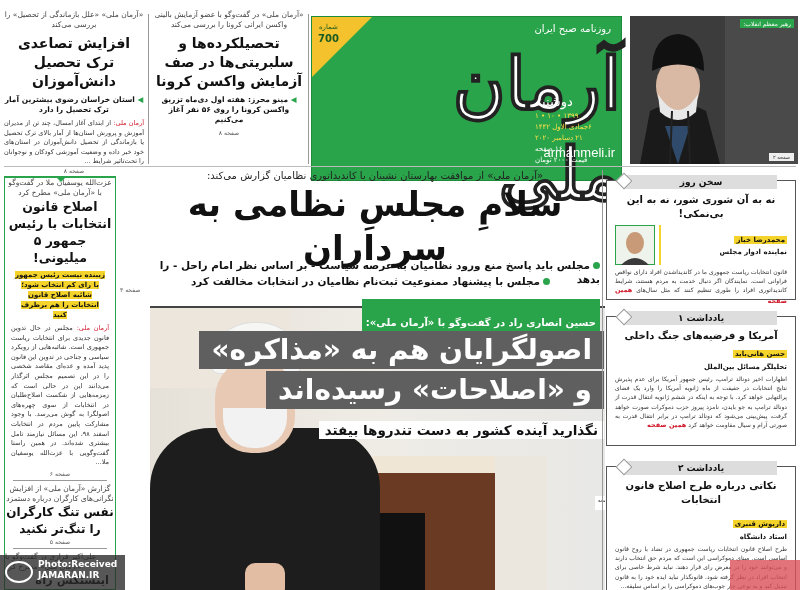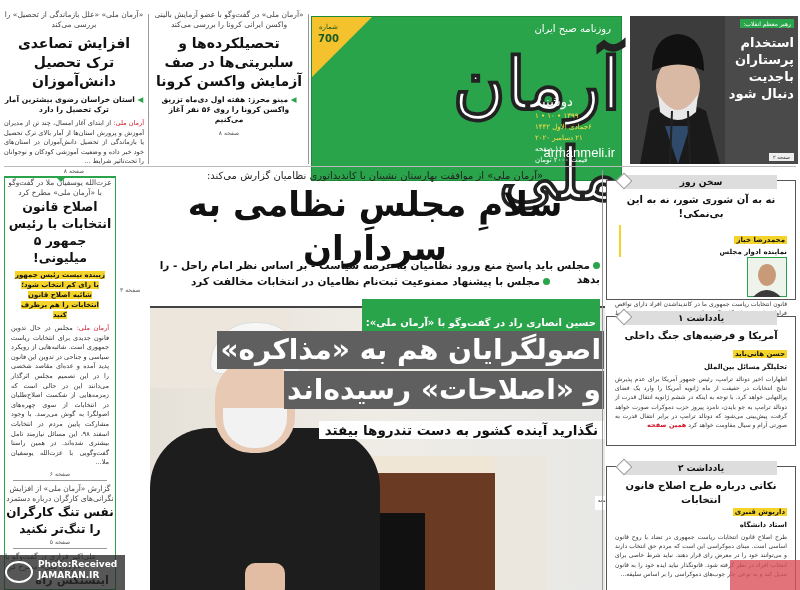--- a/index.html
+++ b/index.html
@@ -54,21 +54,21 @@
 #photo .marble{position:absolute;left:345px;top:148px;width:52px;height:140px;background:#ece7de}
 #photo .robe{position:absolute;left:0;top:120px;width:230px;height:170px;background:#1d1d1d;border-radius:60px 60px 0 0}
 #photo .face{position:absolute;left:65px;top:50px;width:80px;height:95px;background:#e8c9b4;border-radius:40px 40px 36px 36px}
 #photo .beard{position:absolute;left:73px;top:100px;width:64px;height:40px;background:#f2f2f2;border-radius:0 0 30px 30px}
 #photo .turban{position:absolute;left:60px;top:14px;width:92px;height:52px;background:#f6f6f4;border-radius:46px 46px 10px 10px;border:1px solid #ddd}
 #photo .hands{position:absolute;left:95px;top:255px;width:40px;height:35px;background:#e3bca4;border-radius:10px}
 #photo .pg{position:absolute;left:445px;top:188px;background:#fff;font-size:5px;padding:1px 3px}
 
 #interview-tag{left:280px;top:311px;width:320px;text-align:right}
 #interview-tag span{background:#2aa44a;color:#fff;font-size:10px;padding:18px 4px;font-weight:bold}
-.greybar{position:absolute;background:#5f5f5f;color:#fff;font-weight:bold;font-size:28px;line-height:38px;padding:0 3px;text-align:left}
+.greybar{position:absolute;background:#5f5f5f;color:#fff;font-weight:bold;font-size:28px;line-height:38px;padding:0 12px;text-align:left}
 #sub-quote{right:200px;left:auto;background:#fff;font-size:13.5px;font-weight:bold;padding:1px 6px}
 
 
 .rbox{position:absolute;left:606px;width:190px;border:1px solid #555;background:#fff}
 .rbox .cap{position:absolute;top:-6px;left:18px;right:18px;height:14px;background:#ddd;font-size:9px;font-weight:bold;text-align:center;line-height:14px}
 .rbox .cap:before{content:"";position:absolute;left:-7px;top:0;width:10px;height:10px;background:#fff;transform:rotate(45deg);border:1px solid #999}
 .rbox h3{font-size:10px;font-weight:bold;text-align:center;margin-top:12px;line-height:14px}
 .rbox .auth{font-size:7px;font-weight:bold;text-align:right;margin:3px 8px 0 8px;line-height:10px}
 .rbox .auth .name{background:#f4d42a;padding:0 2px}
 .rbox .body{font-size:6px;line-height:9.2px;color:#333;text-align:justify;margin:2px 8px}
@@ -127,21 +127,20 @@
     <rect width="95" height="148" fill="#3c3c3c"></rect>
     <path d="M10 148 L20 95 Q48 80 76 95 L90 148Z" fill="#1a1a1a"></path>
     <path d="M35 110 L48 148 L60 110 Z" fill="#2f4a6a"></path>
     <ellipse cx="48" cy="70" rx="22" ry="28" fill="#d9b9a3"></ellipse>
     <path d="M28 78 Q48 110 68 78 L66 96 Q48 112 30 96Z" fill="#e8e8e8"></path>
     <path d="M22 55 Q22 20 48 18 Q74 20 74 55 Q48 42 22 55Z" fill="#111"></path>
     <line x1="42" y1="95" x2="40" y2="148" stroke="#222" stroke-width="2"></line>
     <line x1="58" y1="95" x2="60" y2="148" stroke="#222" stroke-width="2"></line>
   </svg>
   <div class="tag">رهبر معظم انقلاب:</div>
-  <div class="hd">استخدام پرستاران باجدیت دنبال شود</div>
   <div class="pg">صفحه ۲</div>
 </div>
 
 <div class="hline" style="left:4px;top:166px;width:792px;background:#bbb"></div>
 
 <div id="leftbox" class="abs">
   <div class="tri"></div>
   <div class="kicker" style="margin-top:0">عزت‌الله یوسفیان ملا در گفت‌وگو با «آرمان ملی» مطرح کرد</div>
   <h2>اصلاح قانون انتخابات با رئیس جمهور ۵ میلیونی!</h2>
   <div class="hlbox"><span>زیبنده نیست رئیس جمهور با رای کم انتخاب شود؛ شائبه اصلاح قانون انتخابات را هم برطرف کنید</span></div>
@@ -179,21 +178,21 @@
 <div id="interview-tag" class="abs"><span>حسین انصاری راد در گفت‌وگو با «آرمان ملی»:</span></div>
 <div class="greybar" style="right:196px;top:331px">اصولگرایان هم به «مذاکره»</div>
 <div class="greybar" style="right:196px;top:371px">و «اصلاحات» رسیده‌اند</div>
 <div class="abs" id="sub-quote" style="right:196px;top:421px">نگذارید آینده کشور به دست تندروها بیفتد</div>
 
 <div class="vline" style="left:602px;top:170px;height:420px"></div>
 
 <div class="rbox" style="top:180px;height:120px">
   <div class="cap">سخن روز</div>
   <h3>نه به آن شوری شور، نه به این بی‌نمکی!</h3>
-  <div style="display:flex;flex-direction:column;margin:4px 8px 0 8px">
+  <div style="display:flex;flex-direction:row;margin:4px 8px 0 8px">
     <div style="flex:1;border-left:2px solid #f4d42a;padding-left:4px;margin-left:4px">
       <div class="auth" style="margin:10px 0 0 0"><span class="name">محمدرضا خباز</span></div>
       <div class="auth" style="margin:2px 0 0 0">نماینده ادوار مجلس</div>
     </div>
     <svg width="40" height="40" viewBox="0 0 40 40">
       <rect width="40" height="40" fill="#eef4ec" stroke="#2aa44a" stroke-width="2"></rect>
       <ellipse cx="20" cy="18" rx="9" ry="11" fill="#c89a78"></ellipse>
       <path d="M6 40 Q20 26 34 40Z" fill="#3a3a3a"></path>
     </svg>
   </div>
@@ -204,21 +203,21 @@
   <div class="cap">یادداشت ۱</div>
   <h3>آمریکا و فرضیه‌های جنگ داخلی</h3>
   <div class="auth" style="margin-top:6px"><span class="name">حسن هانی‌باید</span></div>
   <div class="auth">تحلیلگر مسائل بین‌الملل</div>
   <div class="body"><span>اظهارات اخیر دونالد ترامپ، رئیس جمهور آمریکا برای عدم پذیرش نتایج انتخابات در حقیقت از ماه ژانویه آمریکا را وارد یک فضای پرالتهابی خواهد کرد. با توجه به اینکه در ششم ژانویه انتقال قدرت از دونالد ترامپ به جو بایدن، نامزد پیروز حزب دموکرات صورت خواهد گرفت، پیش‌بینی می‌شود که دونالد ترامپ در برابر انتقال قدرت به صورتی آرام و سیال مقاومت خواهد کرد</span> <span class="more">همین صفحه</span></div>
 </div>
 
 <div class="rbox" style="top:466px;height:124px;border-bottom:none">
   <div class="cap">یادداشت ۲</div>
   <h3>نکاتی درباره طرح اصلاح قانون انتخابات</h3>
-  <div class="auth" style="margin-top:0"><span class="name">داریوش قنبری</span></div>
+  <div class="auth" style="margin-top:12px"><span class="name">داریوش قنبری</span></div>
   <div class="auth">استاد دانشگاه</div>
   <div class="body">طرح اصلاح قانون انتخابات ریاست جمهوری در تضاد با روح قانون اساسی است. مبنای دموکراسی این است که مردم حق انتخاب دارند و می‌توانند خود را در معرض رای قرار دهند. نباید شرط خاصی برای انتخاب افراد در نظر گرفته شود. قانونگذار نباید ایده خود را به قانون تبدیل کند و به نوعی جار جوب‌های دموکراسی را بر اساس سلیقه...</div>
 </div>
 
 <div id="watermark" class="abs">
   <div class="wlogo"></div>
   <div>Photo:Received</div>
   <div>JAMARAN.IR</div>
 </div>
 <div id="redstamp" class="abs"></div>

